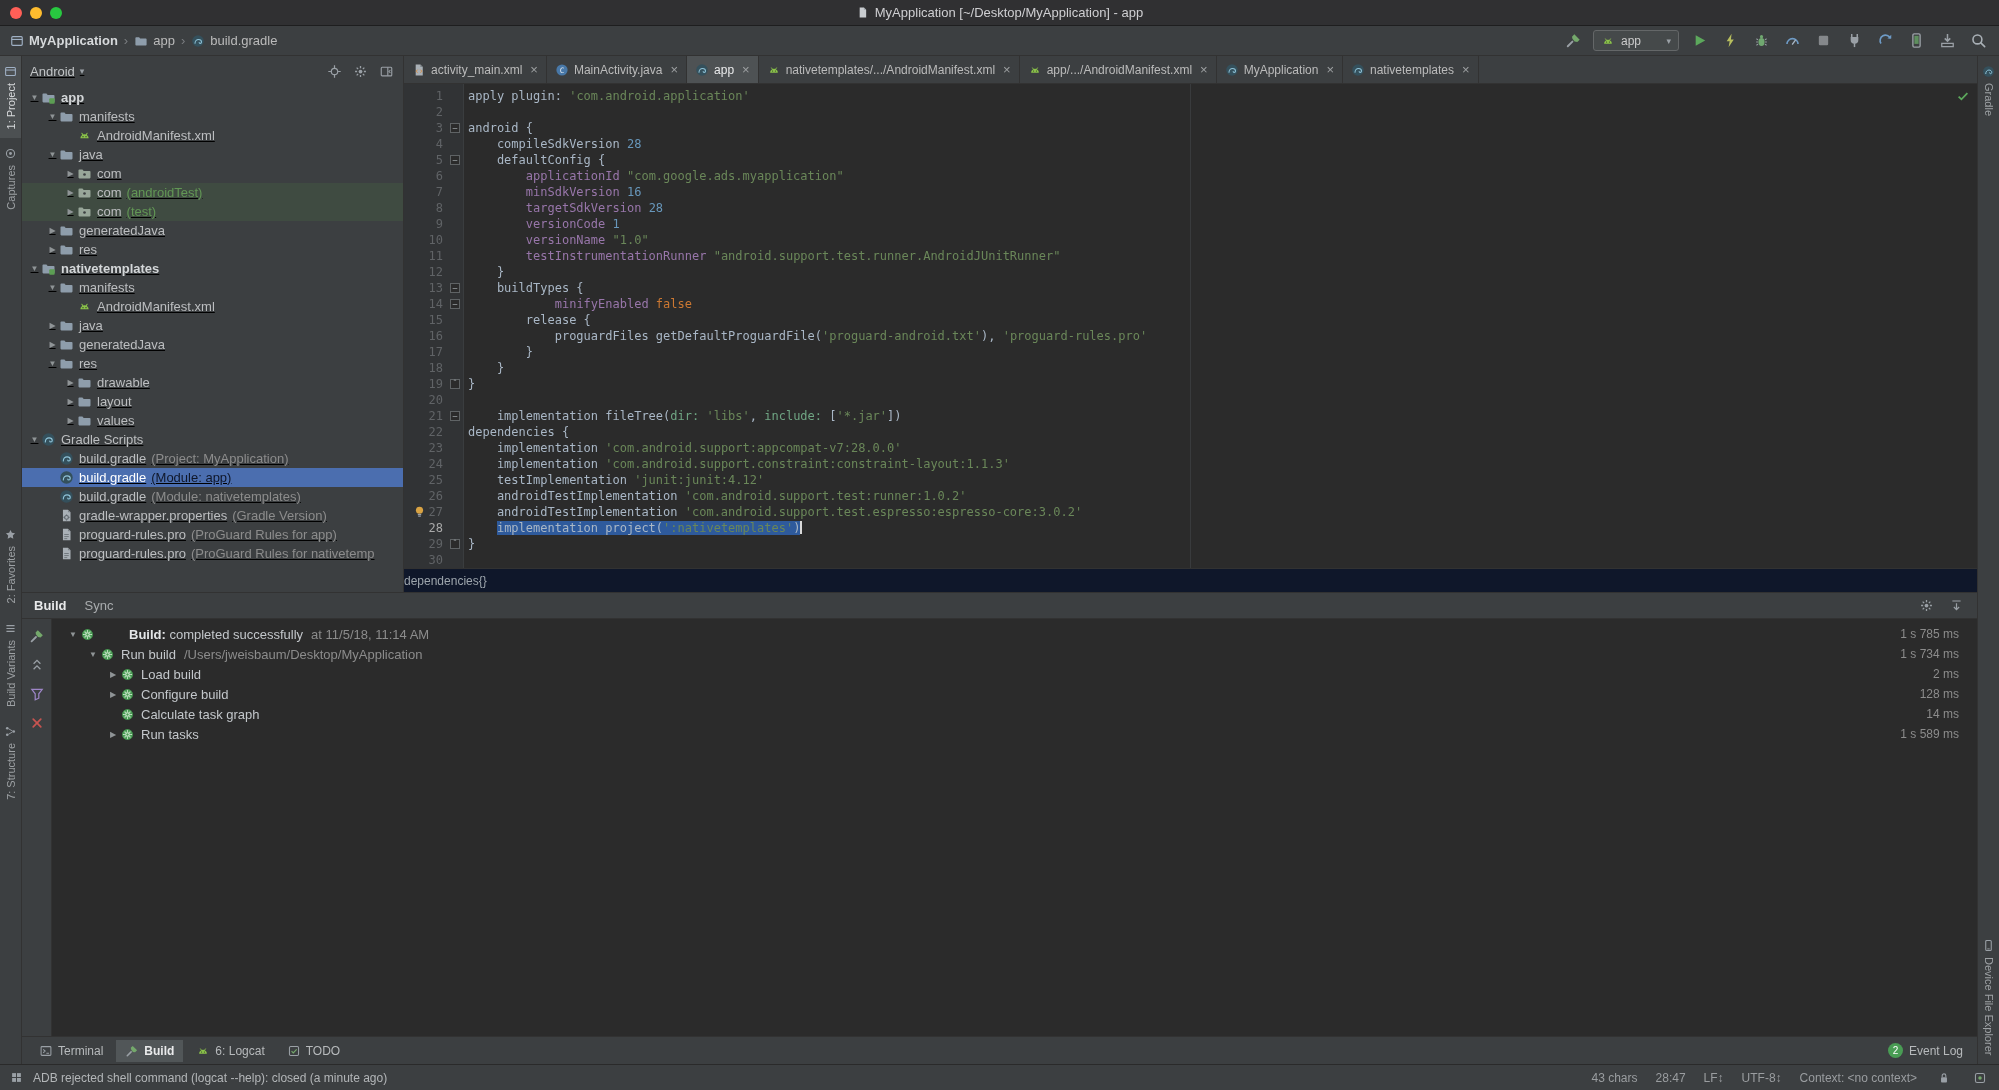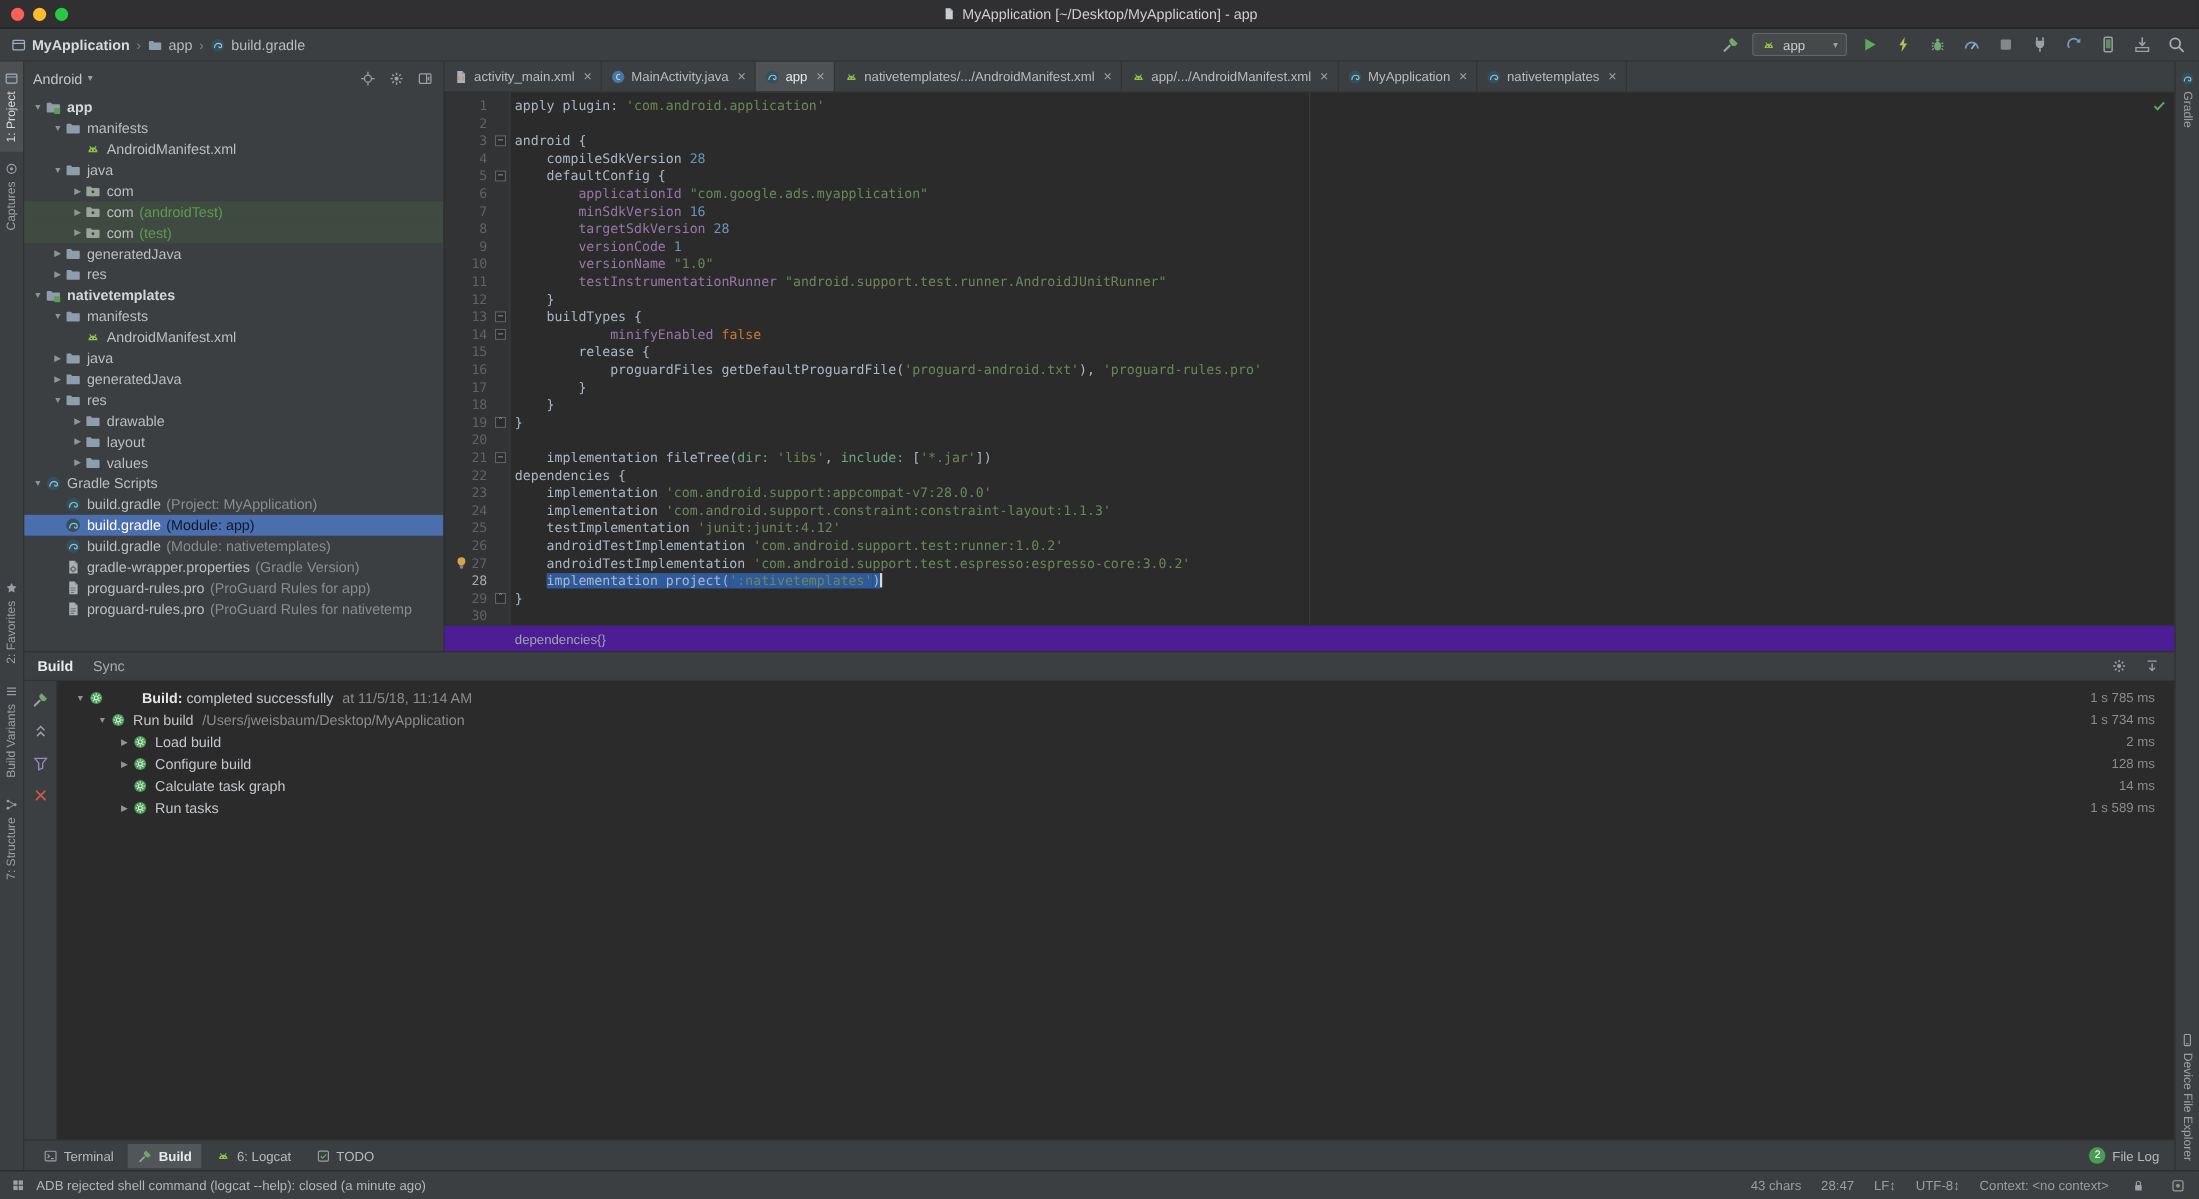--- a/index.html
+++ b/index.html
@@ -34,21 +34,21 @@
   .strip-item .vtext{writing-mode:vertical-rl;font-size:11px;white-space:nowrap;}
   .strip-left .vtext{transform:rotate(180deg);}
   .strip-item.active{background:#4c5052;color:#d8dadc;}
   .strip-spacer{flex:0 0 300px;}
   .strip-push{margin-top:auto;}
 
   .main-col{flex:1;display:flex;flex-direction:column;min-width:0;}
   .workspace{flex:0 0 536px;display:flex;min-height:0;}
 
   
-  .project{width:382px;background:#3c3f41;border-right:1px solid #323232;display:flex;flex-direction:column;flex:none;}
+  .project{width:382px;background:#3c3f41;border-right:1px solid #323232;display:flex;flex-direction:column;flex:none;text-decoration:underline;}
   .project-header{height:30px;display:flex;align-items:center;padding:0 8px;font-size:13px;color:#c2c5c7;flex:none;}
   .ph-label{display:flex;align-items:center;gap:5px;cursor:default;}
   .ph-label .dd{color:#9aa0a6;font-size:9px;}
   .ph-icons{margin-left:auto;display:flex;align-items:center;gap:8px;}
   .mini-btn{width:18px;height:18px;display:flex;align-items:center;justify-content:center;cursor:default;}
   .tree{flex:1;overflow:hidden;padding-top:2px;}
   .tree-row{height:19px;display:flex;align-items:center;font-size:13px;color:#bcbec0;white-space:nowrap;overflow:hidden;cursor:default;}
   .tree-row .arrow{width:13px;flex:none;font-size:8px;color:#8f9496;text-align:center;}
   .tree-row .icn{margin-right:5px;}
   .tree-row .lbl.bold{font-weight:bold;color:#d4d7d9;}
@@ -71,21 +71,21 @@
   .gl.cur{color:#a9a9a9;}
   .fold{position:absolute;right:3px;top:3px;width:10px;height:10px;border:1px solid #5f6365;color:#9aa0a3;font-size:9px;line-height:8px;text-align:center;background:#2b2b2b;}
   .code{flex:1;position:relative;font:12px/16px "DejaVu Sans Mono",monospace;color:#a9b7c6;padding:4px 0 0 4px;overflow:hidden;}
   .cl{height:16px;white-space:pre;}
   .c-p{color:#a9b7c6}.c-s{color:#6a8759}.c-n{color:#6897bb}.c-k{color:#cc7832}.c-v{color:#9876aa}.c-m{color:#6fa583}
   .sel{background:#2e5a9c;}
   .caret{display:inline-block;width:2px;height:13px;background:#d8d8d8;vertical-align:-2px;}
   .margin-guide{position:absolute;top:0;bottom:0;left:726px;width:1px;background:#393b3d;}
   .bulb{position:absolute;left:8px;width:15px;height:15px;z-index:3;}
   .ed-check{position:absolute;top:5px;right:7px;width:14px;height:14px;z-index:3;}
-  .breadcrumb-bar{height:24px;display:flex;align-items:center;padding-left:64px;font-size:12px;color:#9da5ac;background:#4c1d95;border-top:1px solid #323232;flex:none;}
+  .breadcrumb-bar{height:24px;display:flex;align-items:center;font-size:12px;color:#9da5ac;background:#0f172a;border-top:1px solid #323232;flex:none;}
 
   
   .build-panel{flex:1;display:flex;flex-direction:column;border-top:1px solid #323232;min-height:0;background:#2b2b2b;}
   .build-header{height:26px;background:#3c3f41;border-bottom:1px solid #323232;display:flex;align-items:center;padding:0 12px;gap:18px;font-size:13px;color:#a9acae;flex:none;}
   .build-tab{cursor:default;}
   .build-tab.active{color:#e8e9ea;font-weight:bold;}
   .build-header-right{margin-left:auto;display:flex;align-items:center;gap:12px;}
   .build-body{flex:1;display:flex;min-height:0;}
   .build-toolcol{width:30px;border-right:1px solid #323232;background:#3c3f41;display:flex;flex-direction:column;align-items:center;padding-top:8px;gap:11px;flex:none;}
   .build-rows{flex:1;padding-top:5px;overflow:hidden;}
@@ -907,21 +907,21 @@
             <span class="icn">
               <svg width="14" height="14" viewBox="0 0 16 16" xmlns="http://www.w3.org/2000/svg">
                 <rect x="2.8" y="2.8" width="10.4" height="10.4" rx="1.4" fill="none" stroke="#9aa0a6" stroke-width="1.2"></rect>
                 <path d="M5.2 8.2l2 2 3.8-4" fill="none" stroke="#74A86B" stroke-width="1.3"></path>
               </svg>
             </span>
             <span>TODO</span>
           </div>
           <div class="eventlog">
             <span class="badge">2</span>
-            <span>File Log</span>
+            <span>Event Log</span>
           </div>
         </div>
     </div>
 
     <div class="strip strip-right" id="right-strip">
         <div class="strip-item">
           <span class="icn">
             <svg width="13" height="13" viewBox="0 0 16 16" xmlns="http://www.w3.org/2000/svg">
               <circle cx="8" cy="8" r="6.6" fill="#34505C"></circle>
               <path d="M4.6 10.6c0-2.6 1.7-4.4 4-4.4 2 0 3.4 1.2 3.4 2.9 0 1-.7 1.6-1.5 1.6-.7 0-1.2-.5-1.2-1.1" fill="none" stroke="#8FC3D8" stroke-width="1.2" stroke-linecap="round"></path>

